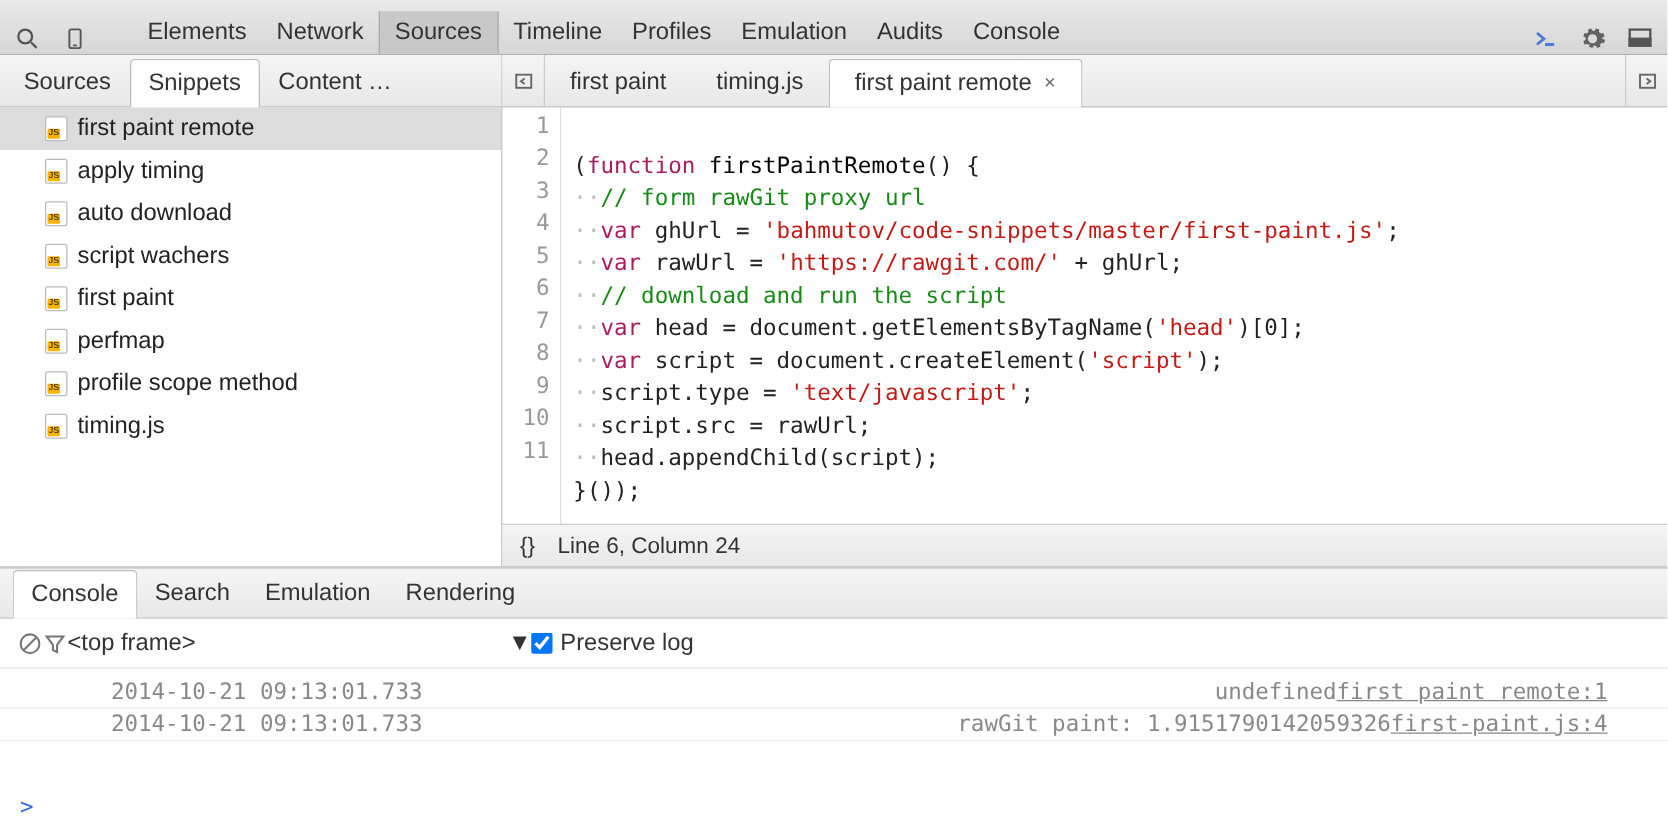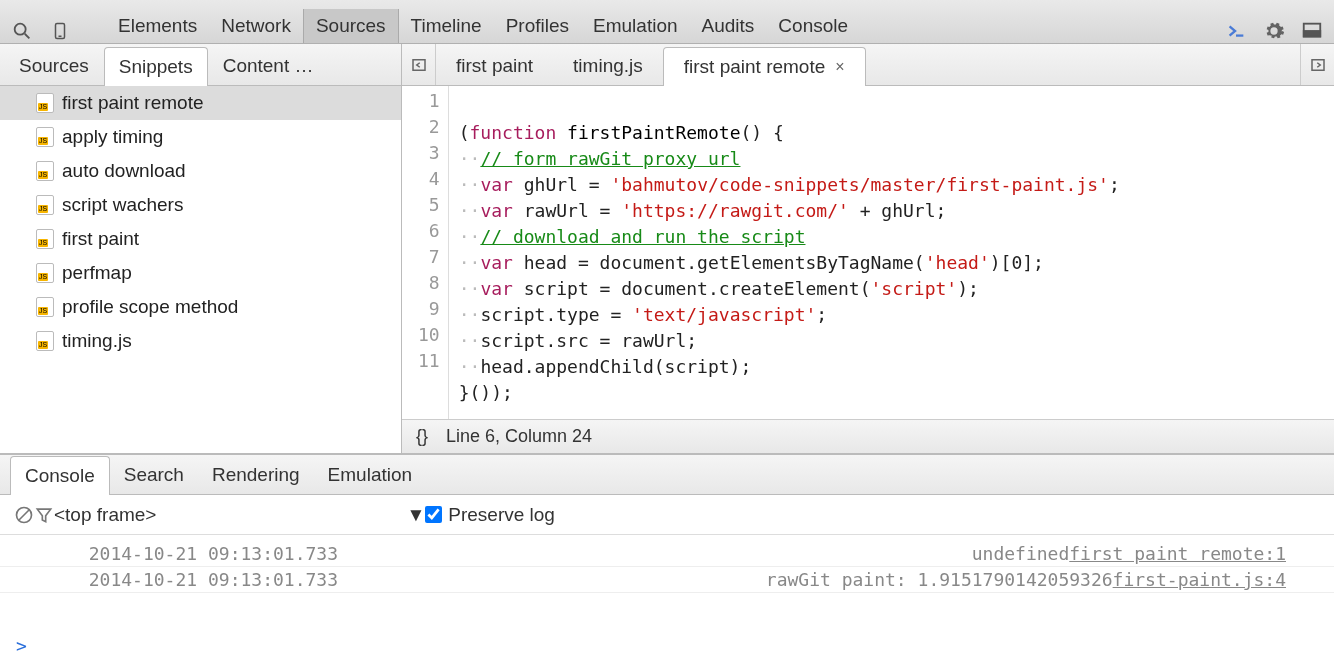--- a/index.html
+++ b/index.html
@@ -51,21 +51,21 @@
 .ed-tab .close { font-size: 16px; color: #666; }
 .ed-spacer { flex: 1; }
 
 .editor { flex: 1; display: flex; font-family: Menlo, Consolas, monospace; font-size: 18px; line-height: 26px; overflow: hidden; }
 .gutter { background: #fff; text-align: right; color: #999; padding: 2px 8px 2px 16px; border-right: 1px solid #ddd; user-select: none; }
 .gutter div { height: 26px; }
 .code { padding: 2px 10px; white-space: pre; margin-top: 32px; }
 .code .line { height: 26px; }
 .tok-kw { color: #a71d5d; }
 .tok-fn { color: #000; }
-.tok-com { color: #178a17; text-decoration: underline; }
+.tok-com { color: #178a17; }
 .tok-str { color: #c41a16; }
 .tok-dot { color: #bbb; }
 
 .statusbar { height: 34px; background: linear-gradient(#f5f5f5, #e8e8e8); border-top: 1px solid #ccc; display: flex; align-items: center; padding: 0 14px; gap: 18px; font-size: 18px; color: #333; }
 
 .drawer { height: 206px; display: flex; flex-direction: column; border-top: 1px solid #bbb; }
 .drawer-tabs { height: 40px; background: linear-gradient(#f5f5f5, #e8e8e8); border-bottom: 1px solid #bbb; display: flex; align-items: flex-end; padding-left: 10px; gap: 0; }
 .drawer-tab { padding: 8px 14px; font-size: 19px; color: #333; cursor: pointer; }
 .drawer-tab.active { background: #fff; border: 1px solid #bbb; border-bottom: none; border-radius: 4px 4px 0 0; position: relative; top: 1px; }
 .console-toolbar { height: 40px; display: flex; align-items: center; padding: 0 14px; border-bottom: 1px solid #ddd; font-size: 19px; color: #333; background: #fff; }
@@ -216,22 +216,22 @@
       <span>{}</span>
       <span>Line 6, Column 24</span>
     </div>
   </div>
 </div>
 
 <div class="drawer">
   <div class="drawer-tabs" id="drawer-tabs">
       <div class="drawer-tab active">Console</div>
       <div class="drawer-tab">Search</div>
+      <div class="drawer-tab">Emulation</div>
       <div class="drawer-tab">Rendering</div>
-      <div class="drawer-tab">Emulation</div>
     </div>
   <div class="console-toolbar">
     <span>
       <svg viewBox="0 0 24 24" width="20" height="20" fill="none" stroke="#777" stroke-width="2">
           <circle cx="12" cy="12" r="9"></circle>
           <line x1="6" y1="18" x2="18" y2="6"></line>
         </svg>
     </span>
     <span>
       <svg viewBox="0 0 24 24" width="20" height="20" fill="none" stroke="#777" stroke-width="2">

